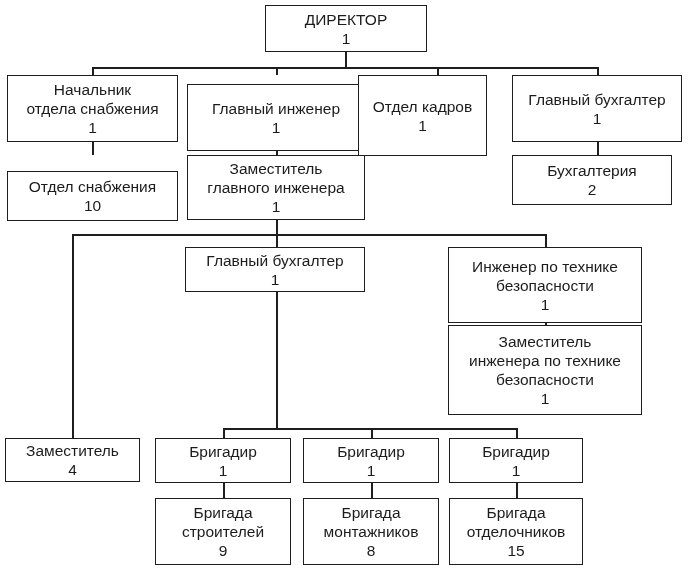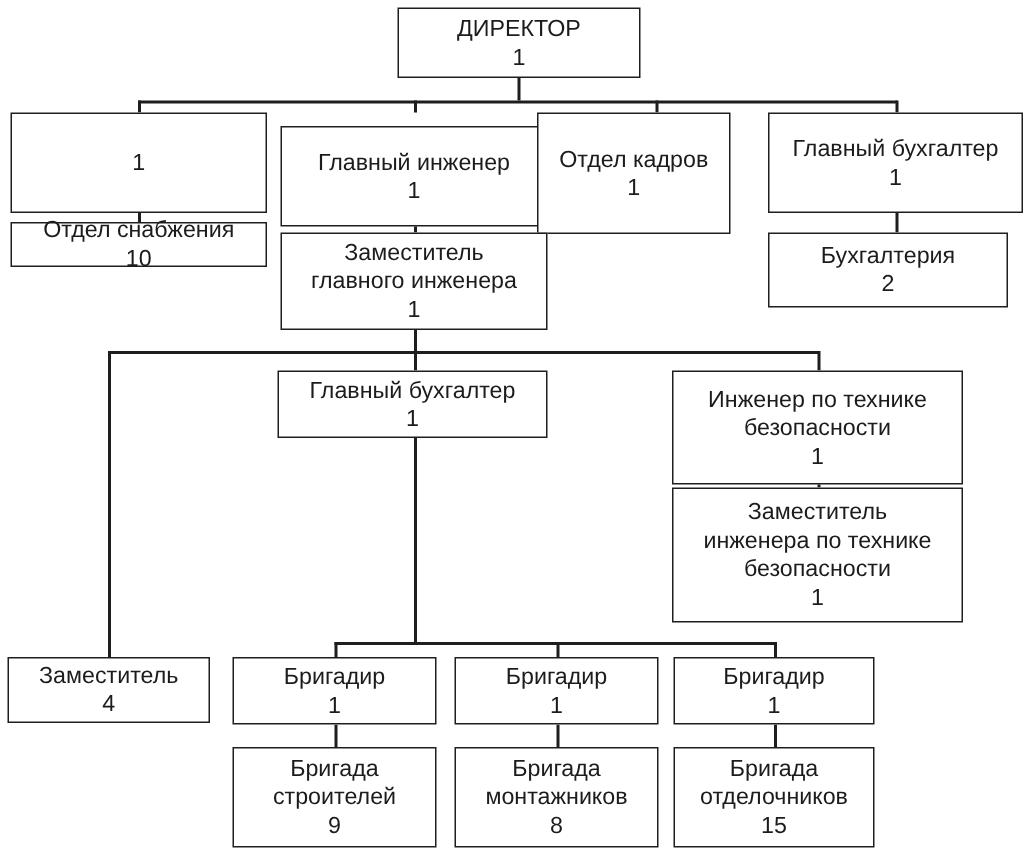--- a/index.html
+++ b/index.html
@@ -71,39 +71,41 @@
   <div class="line" style="left:223px;top:483px;width:1.5px;height:15px"></div>
   <div class="line" style="left:371px;top:483px;width:1.5px;height:15px"></div>
   <div class="line" style="left:516px;top:483px;width:1.5px;height:15px"></div>
 
   <div class="node" style="left:265px;top:5px;width:162px;height:47px">
     <span class="lbl">ДИРЕКТОР</span>
     <span class="cnt">1</span>
   </div>
 
   <div class="node" style="left:7px;top:75px;width:171px;height:67px">
+    <span class="lbl">Начальник
+отдела снабжения</span>
     <span class="cnt">1</span>
   </div>
 
   <div class="node" style="left:187px;top:84px;width:178px;height:67px">
     <span class="lbl">Главный инженер</span>
     <span class="cnt">1</span>
   </div>
 
   <div class="node" style="left:358px;top:75px;width:129px;height:81px">
     <span class="lbl">Отдел кадров</span>
     <span class="cnt">1</span>
   </div>
 
   <div class="node" style="left:512px;top:75px;width:170px;height:67px">
     <span class="lbl">Главный бухгалтер</span>
     <span class="cnt">1</span>
   </div>
 
-  <div class="node" style="left:7px;top:148px;width:171px;height:30px">
+  <div class="node" style="left:7px;top:171px;width:171px;height:50px">
     <span class="lbl">Отдел снабжения</span>
     <span class="cnt">10</span>
   </div>
 
   <div class="node" style="left:187px;top:155px;width:178px;height:65px">
     <span class="lbl">Заместитель
 главного инженера</span>
     <span class="cnt">1</span>
   </div>
 

